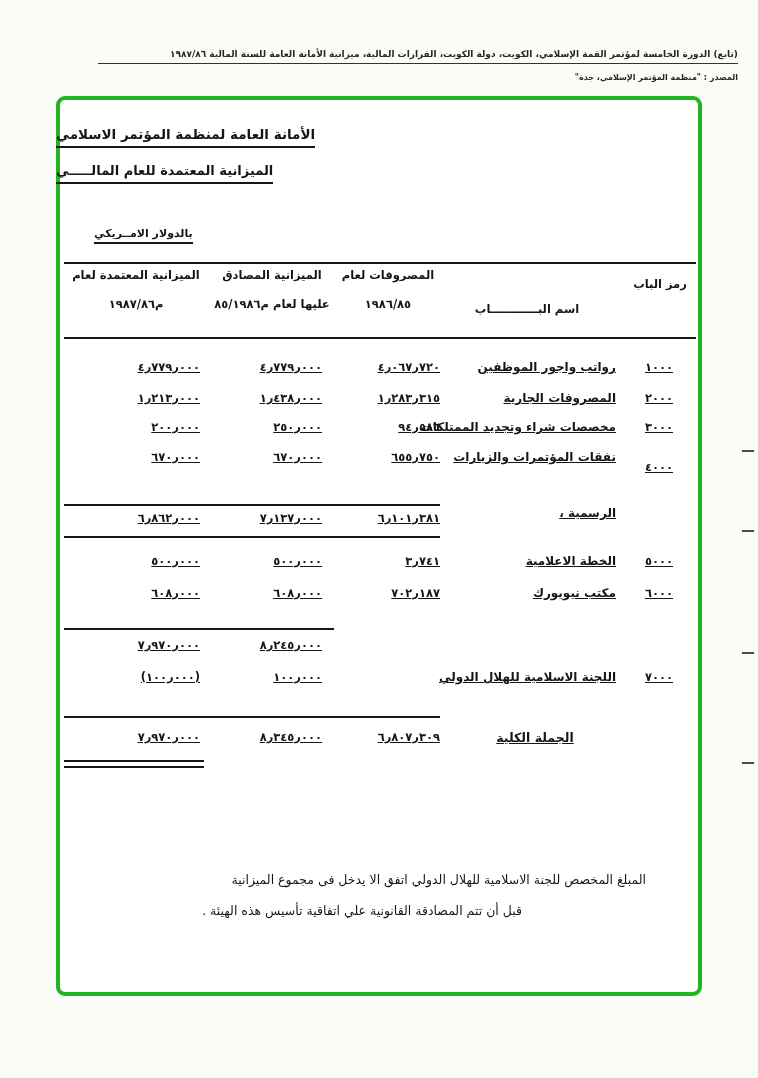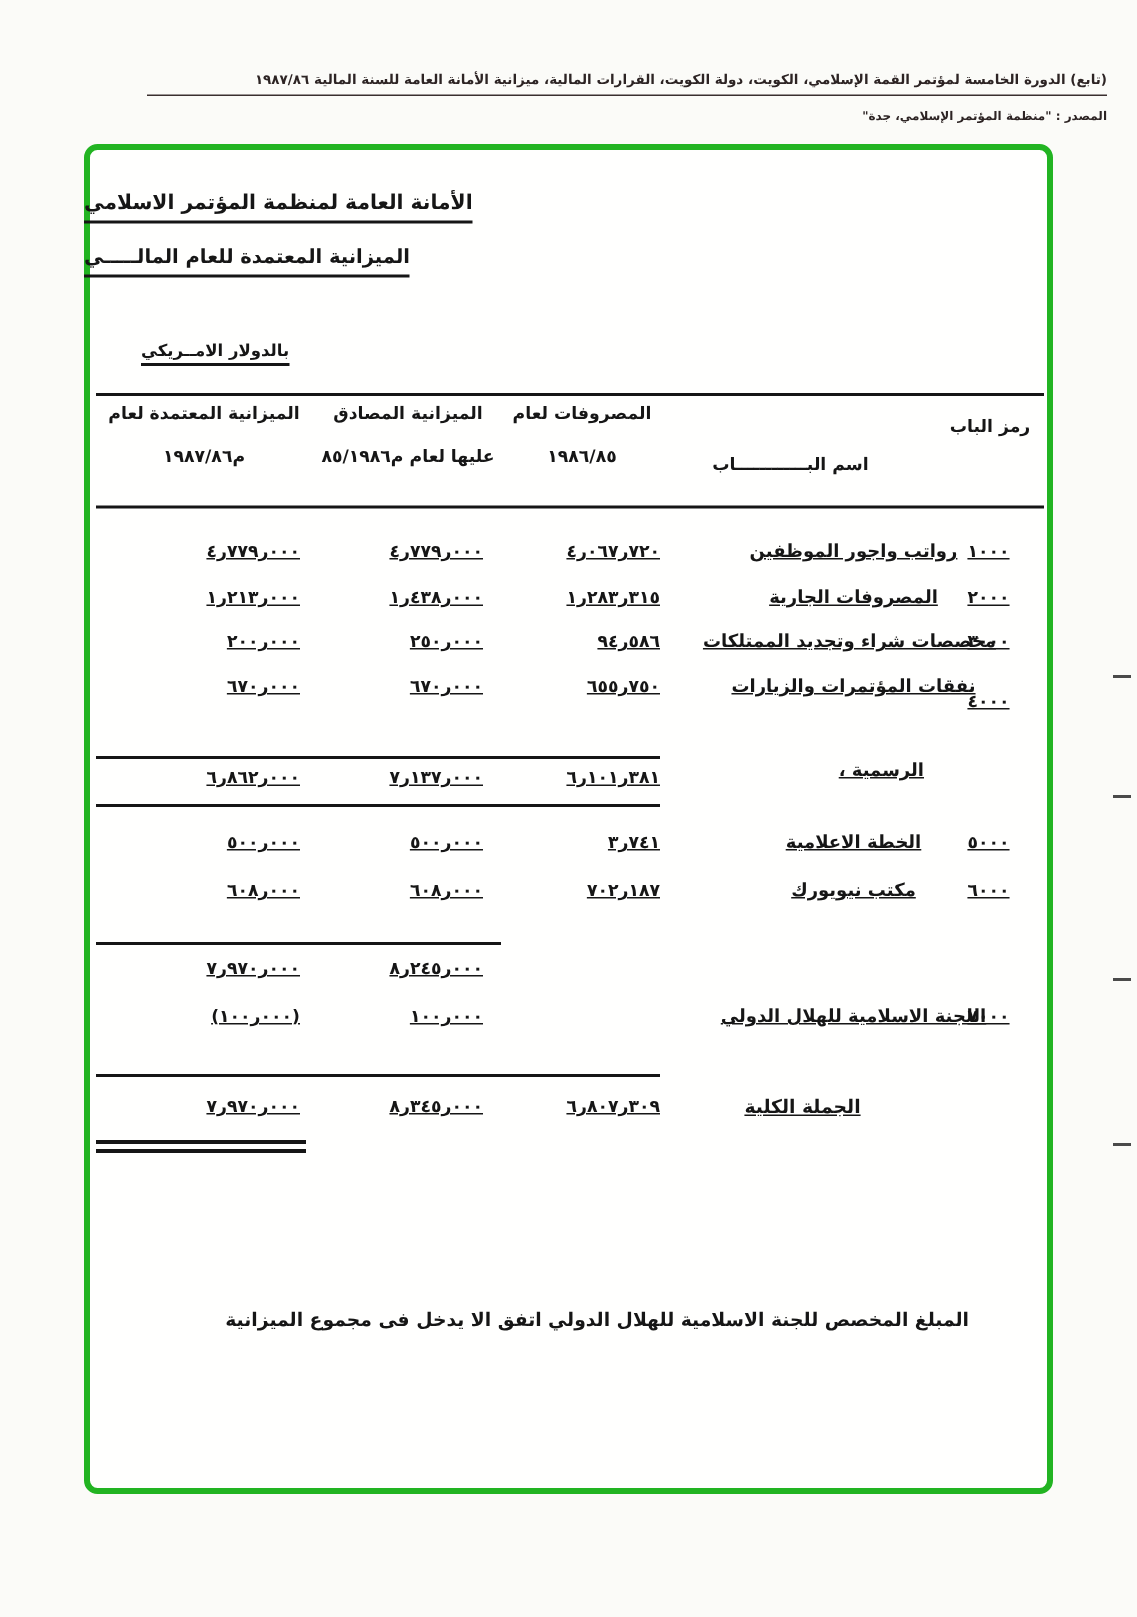--- a/index.html
+++ b/index.html
@@ -59,33 +59,33 @@
   .h-code { left:622px; top:277px; width:76px; }
 
   
   .row { position:absolute; left:66px; width:632px; height:22px; }
   .r1000 { top:360px; } .r2000 { top:391px; } .r3000 { top:420px; } .r4000 { top:450px; }
   .rsub1 { top:511px; } .r5000 { top:554px; } .r6000 { top:586px; }
   .rsub2 { top:638px; } .r7000 { top:670px; } .rtotal { top:730px; }
 
   .cell { position:absolute; top:0; font-weight:700; white-space:nowrap;text-decoration:underline; }
   .c-code  { left:554px; width:78px;  text-align:center; font-size:11.5px; }
-  .c-name  { left:360px; width:190px; text-align:center;  font-size:12px;margin-left:48px; }
+  .c-name  { left:360px; width:190px; text-align:right;  font-size:12px; }
   .c-name2 { left:360px; width:190px; text-align:right;  font-size:12px; top:33px;margin-top:23px; }
   .c-exp   { left:266px; width:108px; text-align:right;  font-size:11.5px; }
   .c-app   { left:146px; width:110px; text-align:right;  font-size:11.5px; }
   .c-ado   { left:8px;   width:126px; text-align:right;  font-size:11.5px; }
   .c-label { left:378px; width:182px; text-align:center; font-size:12.5px; }
   .r4000 .c-code { top:10px; }
 
   
   .num { direction:ltr; unicode-bidi:bidi-override; letter-spacing:0.5px; }
 
   
-  .fn { position:absolute; font-weight:700; font-size:12.5px; white-space:nowrap; }
+  .fn { position:absolute; font-weight:400; font-size:12.5px; white-space:nowrap; }
   .fn1 { top:872px; right:112px; }
   .fn2 { top:903px; right:236px; }
 
   
   .mark { position:absolute; left:742px; width:12px; height:0; border-top:2px solid #4a4a4a; }
 </style>
 </head>
 <body>
 
 <div class="page">
@@ -190,19 +190,20 @@
   <div class="hline l-s4"></div>
   <div class="row rtotal">
     <div class="cell c-label">الجملة الكلية</div>
     <div class="cell c-exp num">٦ر٨٠٧ر٣٠٩</div>
     <div class="cell c-app num">٨ر٣٤٥ر٠٠٠</div>
     <div class="cell c-ado num">٧ر٩٧٠ر٠٠٠</div>
   </div>
   <div class="d-rule"></div>
 
   <div class="fn fn1">المبلغ المخصص للجنة الاسلامية للهلال الدولي اتفق الا يدخل فى مجموع الميزانية</div>
+  <div class="fn fn2">قبل أن تتم المصادقة القانونية علي اتفاقية تأسيس هذه الهيئة .</div>
 
   <div class="mark" style="top:450px"></div>
   <div class="mark" style="top:530px"></div>
   <div class="mark" style="top:652px"></div>
   <div class="mark" style="top:762px"></div>
 
 </div>
 
 </body></html>

